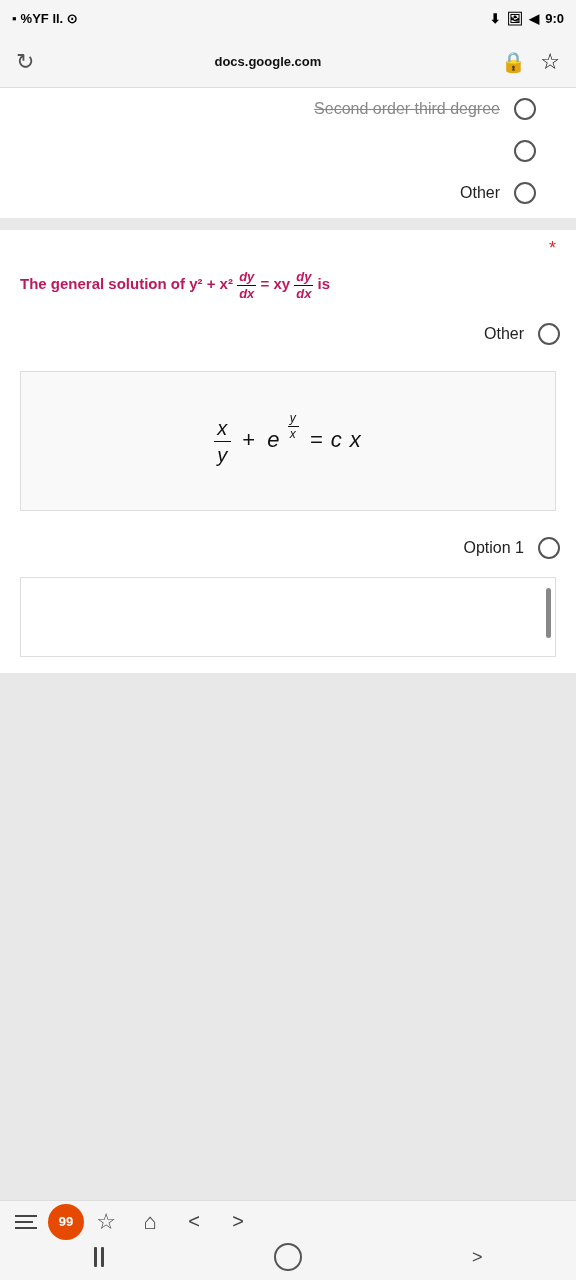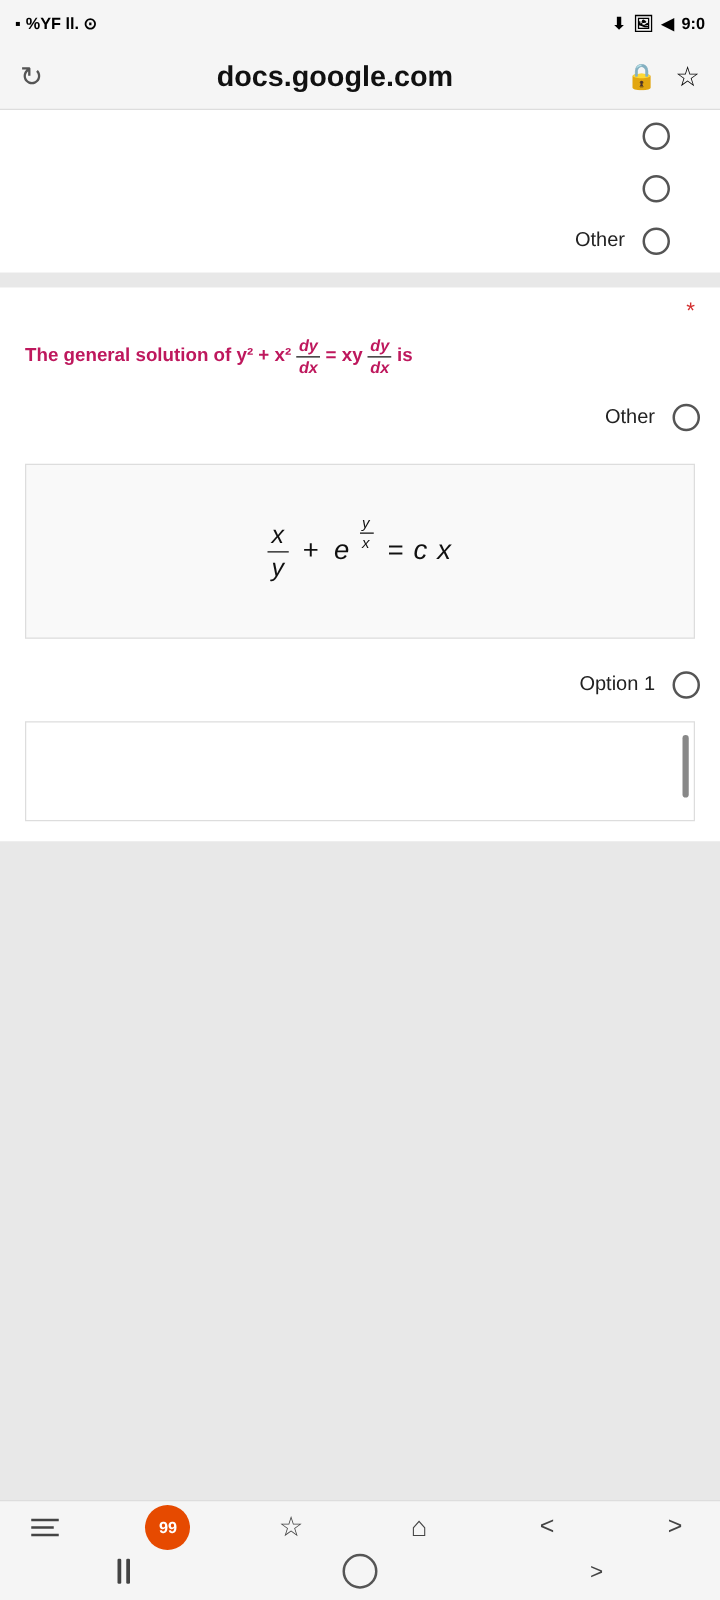--- a/index.html
+++ b/index.html
@@ -32,21 +32,21 @@
     .browser-bar {
       background: #f5f5f5;
       height: 52px;
       display: flex;
       align-items: center;
       justify-content: space-between;
       padding: 0 16px;
       border-bottom: 1px solid #ddd;
     }
     .browser-title {
-      font-size: 23px;
+      font-size: 13px;
       font-weight: bold;
       color: #111;
     }
     .browser-icons { display: flex; align-items: center; gap: 14px; }
 
     
     .main-content {
       flex: 1;
       background: #e8e8e8;
       padding: 0;
@@ -132,23 +132,23 @@
       background: #f5f5f5;
       height: 80px;
       display: flex;
       flex-direction: column;
       border-top: 1px solid #ddd;
     }
 
     .nav-top {
       display: flex;
       align-items: center;
-      justify-content: space-between;
+      justify-content: flex-start;
       flex: 1;
-      padding: 0 14px;
+      padding: 0 4px;
     }
 
     .nav-bottom {
       display: flex;
       align-items: center;
       justify-content: space-around;
       padding-bottom: 8px;
     }
 
     .nav-icon {
@@ -221,20 +221,21 @@
     <span style="font-size:20px;">🔒</span>
     <span style="font-size:22px; cursor:pointer;">☆</span>
   </div>
 </div>
 
 <div class="main-content">
 
   <div class="card" style="padding-top: 0; padding-bottom: 4px;">
 
     <div class="radio-row">
+      <span class="radio-label" style="text-decoration: line-through; color:#888;">Second order third degree</span>
       <div class="radio-circle"></div>
     </div>
     <div class="radio-row">
       <div class="radio-circle"></div>
     </div>
     <div class="radio-row">
       <span class="radio-label">Other</span>
       <div class="radio-circle"></div>
     </div>
   </div>

